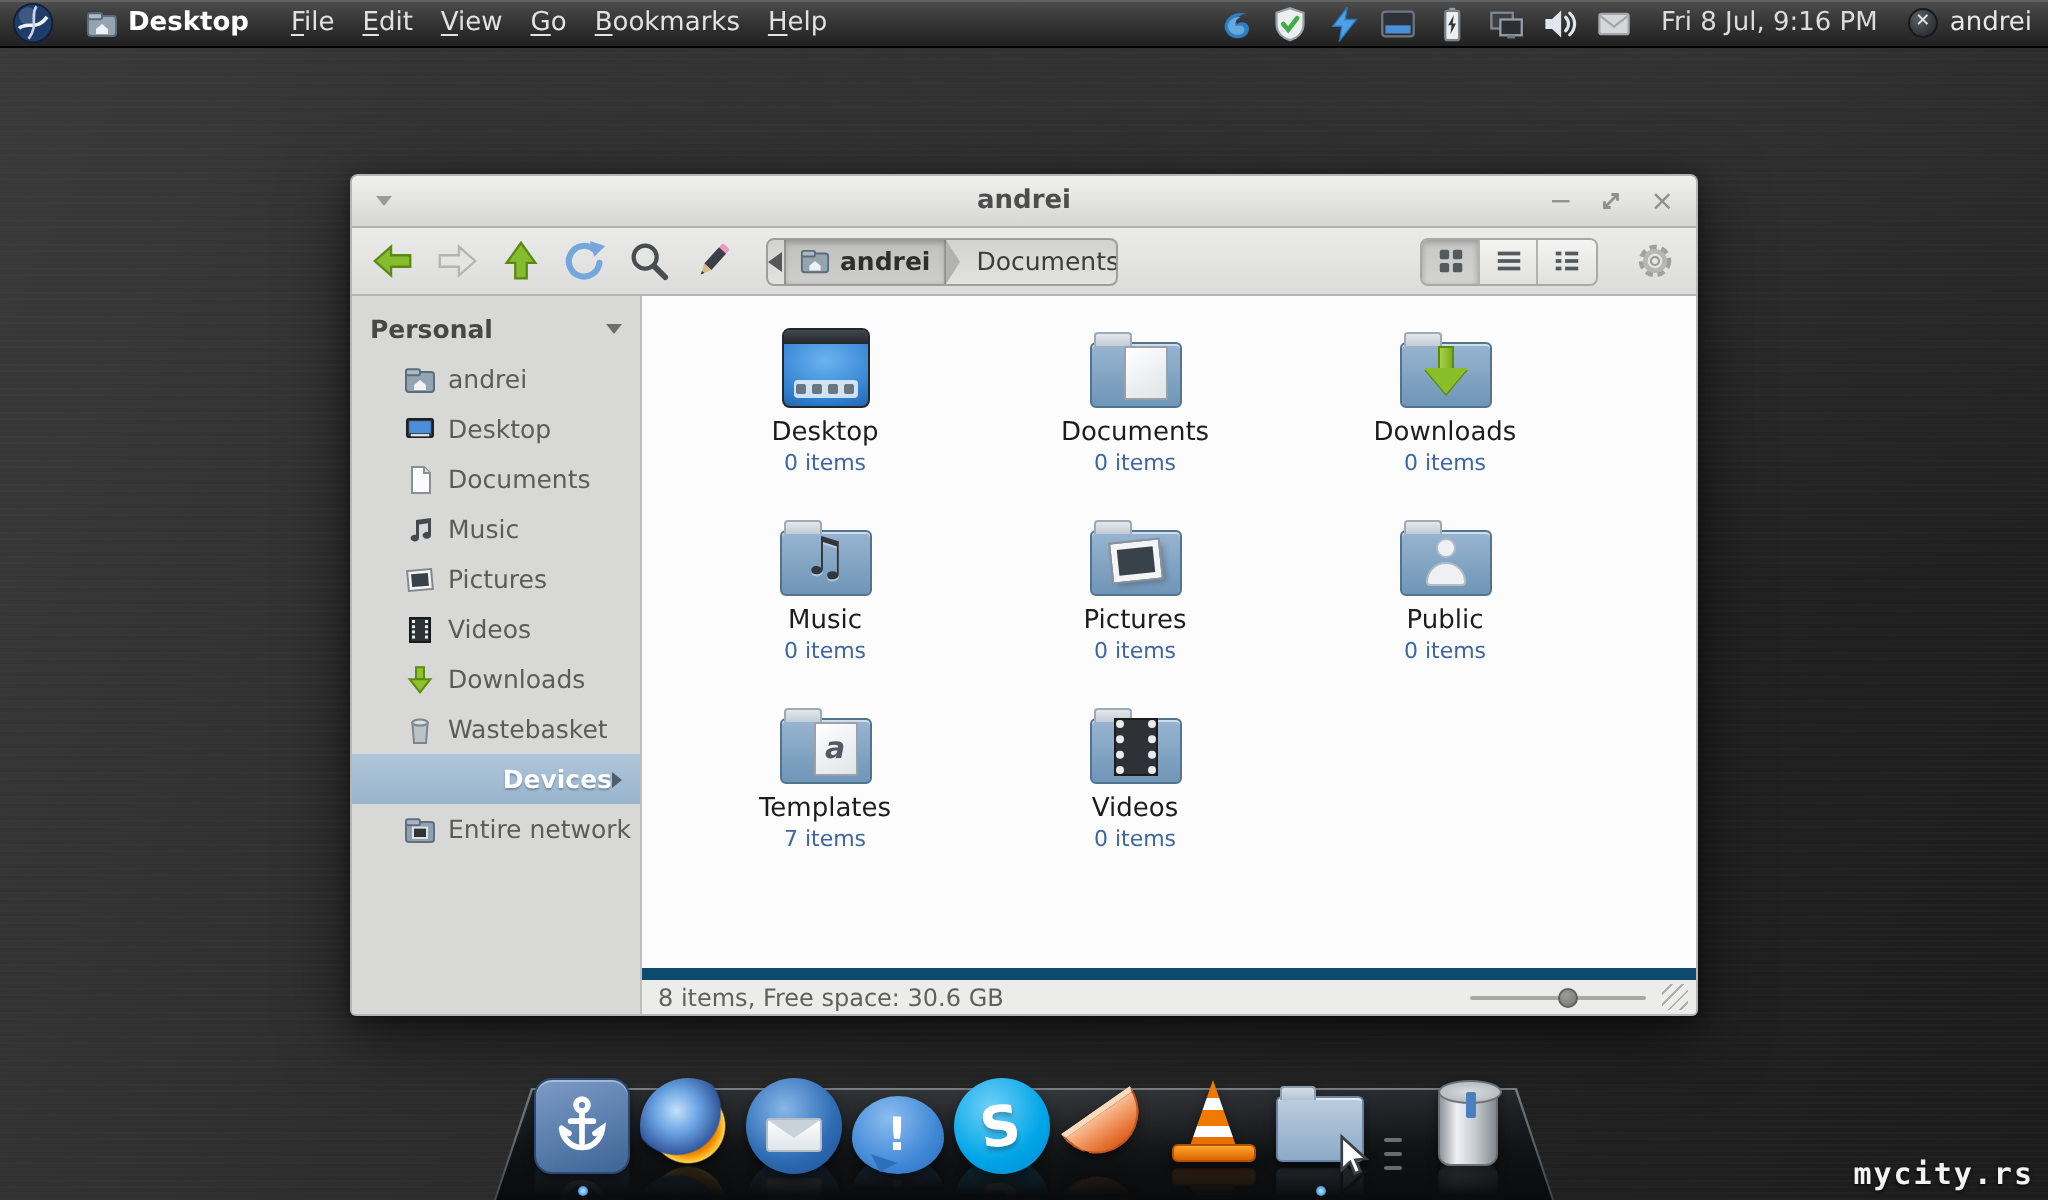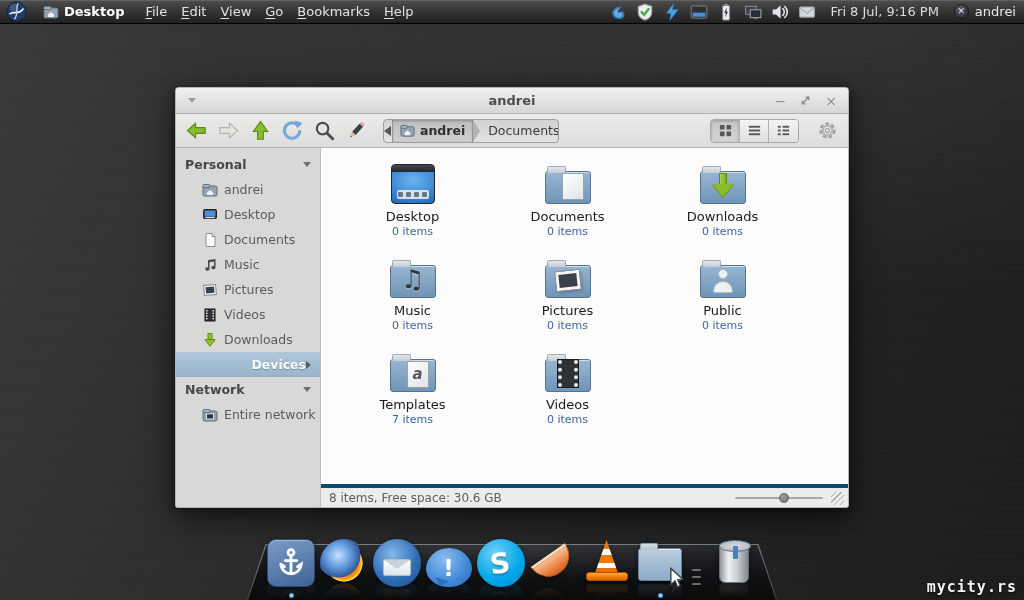--- a/index.html
+++ b/index.html
@@ -148,21 +148,21 @@
   }
   .screen .bar { height:7px; background:linear-gradient(#43474d,#23262a); }
   .screen .dockstrip {
     position:absolute; left:5px; right:5px; bottom:4px; height:9px; border-radius:2px;
     background:rgba(235,242,248,.85); display:flex; align-items:center; justify-content:center; gap:3px;
   }
   .screen .dockstrip i { width:5px; height:5px; background:#6a7682; border-radius:1px; }
 
   
   .statusbar {
-    flex:0 0 23px; background:#ececea; border-top:4px solid #0c4a6e;
+    flex:0 0 23px; background:#ececea; border-top:6px solid #0c4a6e;
     display:flex; align-items:center; font-size:12px; color:#5f5f5f; padding:0 4px 0 8px; gap:8px;
   }
   .status-text { flex:1; white-space:nowrap; }
   .zoom-slider { width:88px; height:14px; position:relative; }
   .zoom-slider .track { position:absolute; left:0; right:0; top:6px; height:2px; background:#a8a8a6; border-radius:1px; }
   .zoom-slider .knob { position:absolute; left:50%; top:2px; width:10px; height:10px; border-radius:50%; background:radial-gradient(circle at 35% 30%, #9c9c9a, #767674); border:1px solid #5f5f5d; }
   .resize-grip { width:13px; height:13px; background:repeating-linear-gradient(135deg, rgba(0,0,0,0) 0 3px, #adadab 3px 4px); align-self:flex-end; margin-bottom:2px; }
 
   
   .dock { position:absolute; left:50%; bottom:0; transform:translateX(-50%); width:530px; height:78px; z-index:40; }
@@ -506,27 +506,32 @@
         </div>
         <div class="side-item">
           <div class="sicon">
             <svg viewBox="0 0 16 16">
               <rect x="6" y="1.6" width="4" height="6" fill="#8fc32a" stroke="#5c8c12"></rect>
               <path d="M2.8 7.6 H13.2 L8 14.2 Z" fill="#8fc32a" stroke="#5c8c12"></path>
             </svg>
           </div>
           <div class="si-label">Downloads</div>
         </div>
+        <div class="side-item">
+          <div class="sicon">
+            <svg viewBox="0 0 16 16">
+              <path d="M4.2 4.5 H11.8 L11 14.5 H5 Z" fill="#bcc2c8" stroke="#7d848a"></path>
+              <ellipse cx="8" cy="4.3" rx="3.9" ry="1.5" fill="#dadee2" stroke="#7d848a"></ellipse>
+            </svg>
+          </div>
+          <div class="si-label">Wastebasket</div>
+        </div>
         <div class="side-header sel">
           <div class="sh-label" style="pointer-events: none;">Devices</div>
           <div class="arrow-right"></div>
-        </div>
-        <div class="side-header">
-          <div class="sh-label" style="pointer-events: none;">Network</div>
-          <div class="arrow-down"></div>
         </div>
         <div class="side-item">
           <div class="sicon">
             <svg viewBox="0 0 16 16">
               <rect x="1" y="4" width="14" height="10" rx="1.5" fill="#8fa0ae" stroke="#5f707e"></rect>
               <rect x="1" y="2.6" width="7" height="3" rx="1" fill="#a8b6c2" stroke="#5f707e"></rect>
               <rect x="4.5" y="6.8" width="7" height="5.2" fill="#2f3338" stroke="#dfe3e7"></rect>
             </svg>
           </div>
           <div class="si-label">Entire network</div>

